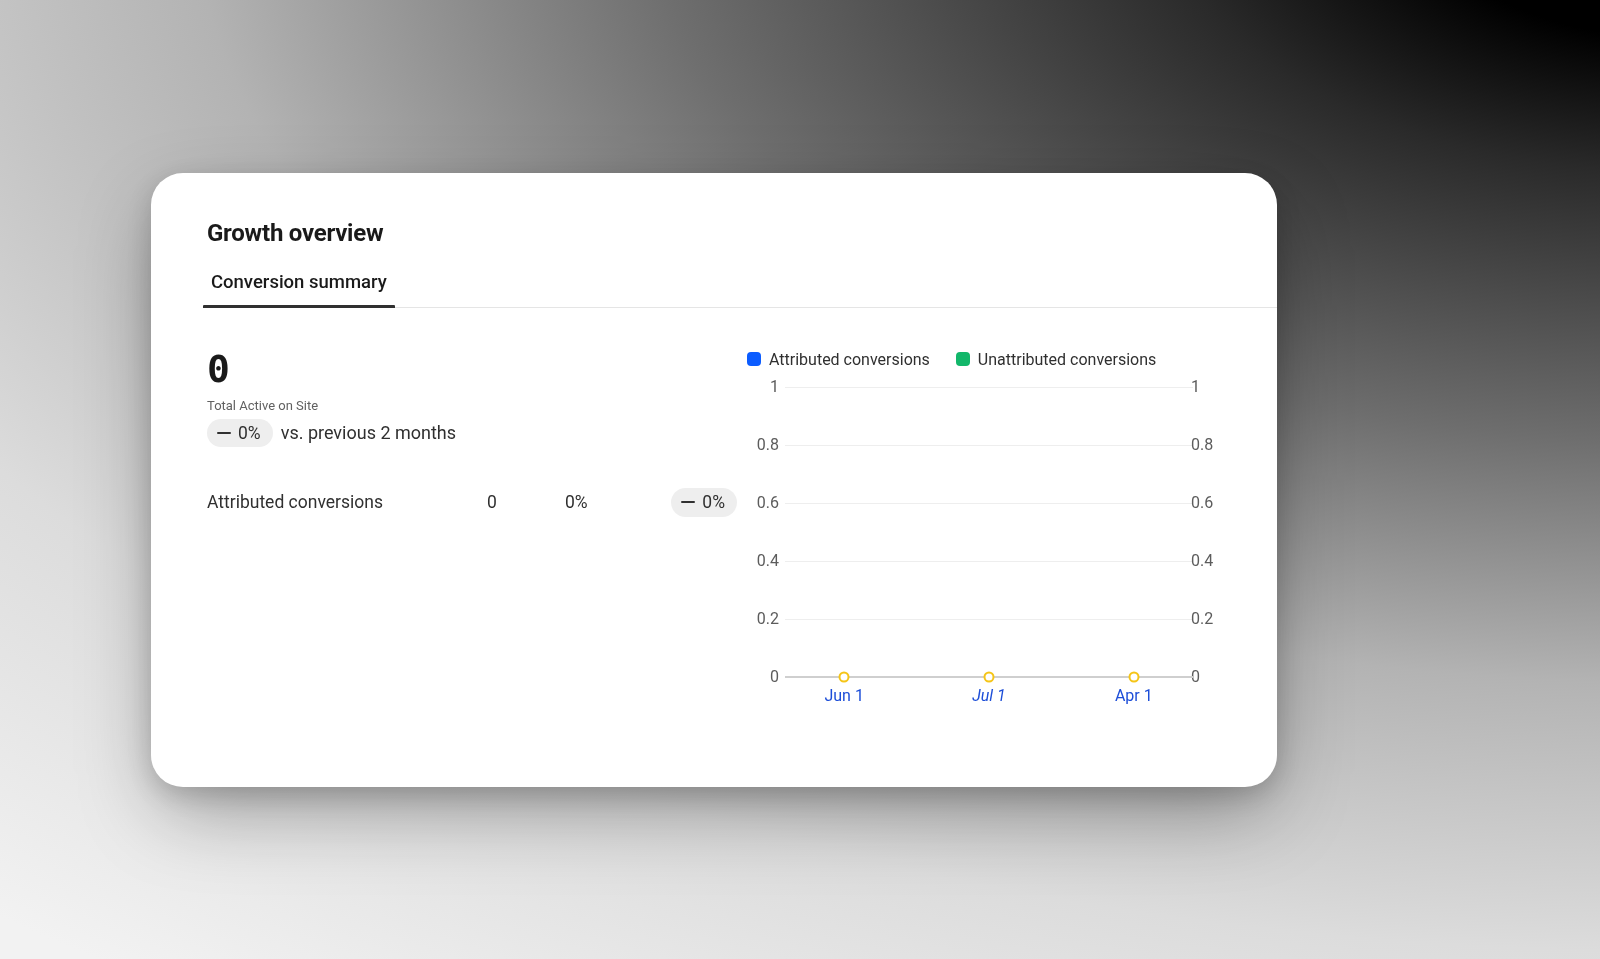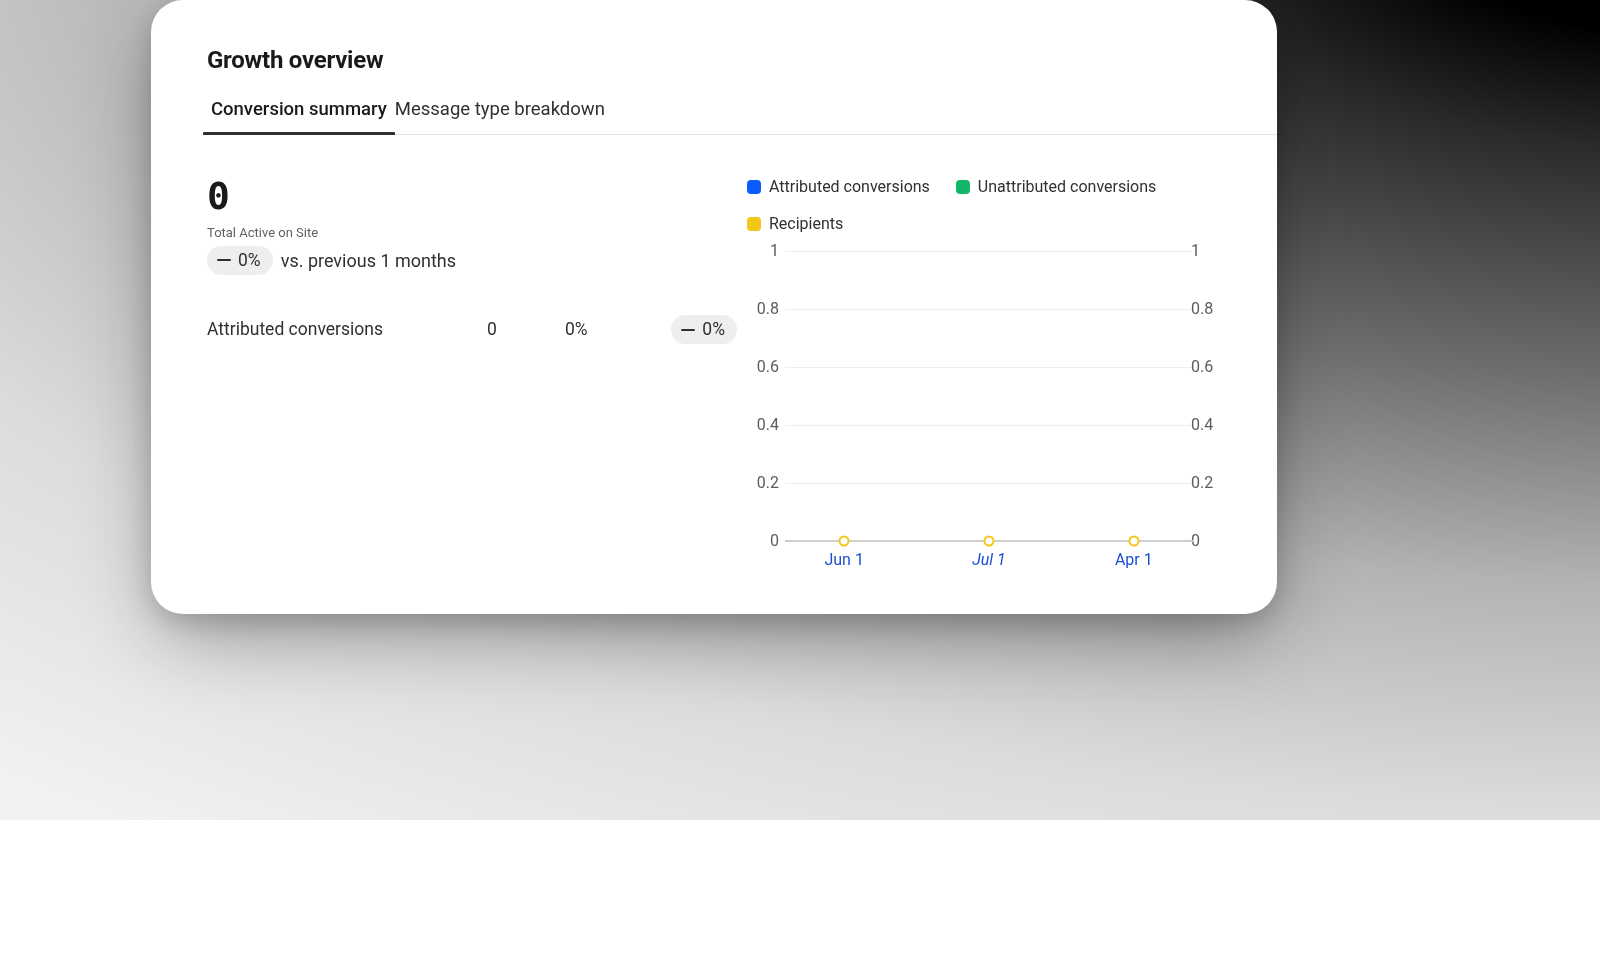--- a/index.html
+++ b/index.html
@@ -6,25 +6,25 @@
   html, body {
     margin: 0;
     padding: 0;
     width: 1600px;
     height: 959px;
     font-family: -apple-system, BlinkMacSystemFont, "Segoe UI", Roboto, Helvetica, Arial, sans-serif;
     overflow: hidden;
   }
   .stage {
     width: 1600px;
-    height: 820px;
+    height: 959px;
     background: linear-gradient(135deg, #6a6a6a 0%, #d0d0d0 40%, #e0e0e0 55%, #aaa 75%, #000 100%);
     background: radial-gradient(circle at 100% 0%, #000 0%, #1a1a1a 12%, #777 40%, #b5b5b5 60%, #e0e0e0 80%);
     display: flex;
-    align-items: flex-start;
+    align-items: center;
     justify-content: center;
     padding-right: 200px; 
     padding-left: 28px;
   }
   
   .stage {
     background:
       radial-gradient(ellipse 160% 140% at 105% -10%, #000 0%, #000 10%, #2a2a2a 20%, #6e6e6e 40%, #b3b3b3 58%, #dcdcdc 78%, #f2f2f2 100%);
   }
 
@@ -42,20 +42,21 @@
   h1.title {
     margin: 0;
     font-size: 24px;
     font-weight: 700;
     color: #1a1a1a;
     letter-spacing: -0.01em;
   }
 
   .tabs {
     display: flex;
+    gap: 28px;
     margin-top: 18px;
     border-bottom: 1px solid #e5e5e5;
     width: calc(100% + 56px); 
   }
   .tab {
     font-size: 18.5px;
     color: #303030;
     padding: 6px 4px 14px 4px;
     cursor: pointer;
     position: relative;
@@ -226,36 +227,33 @@
 
 <div class="stage">
   <div class="card">
 
     <h1 class="title">Growth overview</h1>
 
     <div class="tabs">
       <div class="tab active">
         <span>Conversion summary</span>
       </div>
-      <div class="tab">
-        <span>Message type breakdown</span>
-      </div>
     </div>
 
     <div class="content">
 
       <div class="left">
         <div class="big-zero">0</div>
         <div class="metric-label">Total Active on Site</div>
         <div class="compare-row">
           <span class="pill">
             <span class="dash"></span>
             <span>0%</span>
           </span>
-          <span class="compare-text">vs. previous 1 months</span>
+          <span class="compare-text">vs. previous 2 months</span>
         </div>
 
         <div class="stat-row">
           <span class="label">Attributed conversions</span>
           <span class="val">0</span>
           <span class="val">0%</span>
           <span class="pill-col">
             <span class="pill">
               <span class="dash"></span>
               <span>0%</span>
@@ -266,24 +264,20 @@
 
       <div class="right">
         <div class="legend">
           <span class="legend-item">
             <span class="swatch" style="background: rgb(11, 92, 255);"></span>
             <span>Attributed conversions</span>
           </span>
           <span class="legend-item">
             <span class="swatch" style="background: rgb(18, 183, 106);"></span>
             <span>Unattributed conversions</span>
-          </span>
-          <span class="legend-item" style="flex-basis:100%;">
-            <span class="swatch" style="background: rgb(245, 197, 24);"></span>
-            <span>Recipients</span>
           </span>
         </div>
 
         <div class="chart">
           <div class="plot">
 
           <div class="axis-bottom"></div>
               <div class="ytick-left" style="top: calc(100% - 10px); left: -38px;">0</div>
               <div class="ytick-right" style="top: calc(100% - 10px); right: -30px;">0</div>
               <div class="grid-line" style="top: 80%;"></div>

